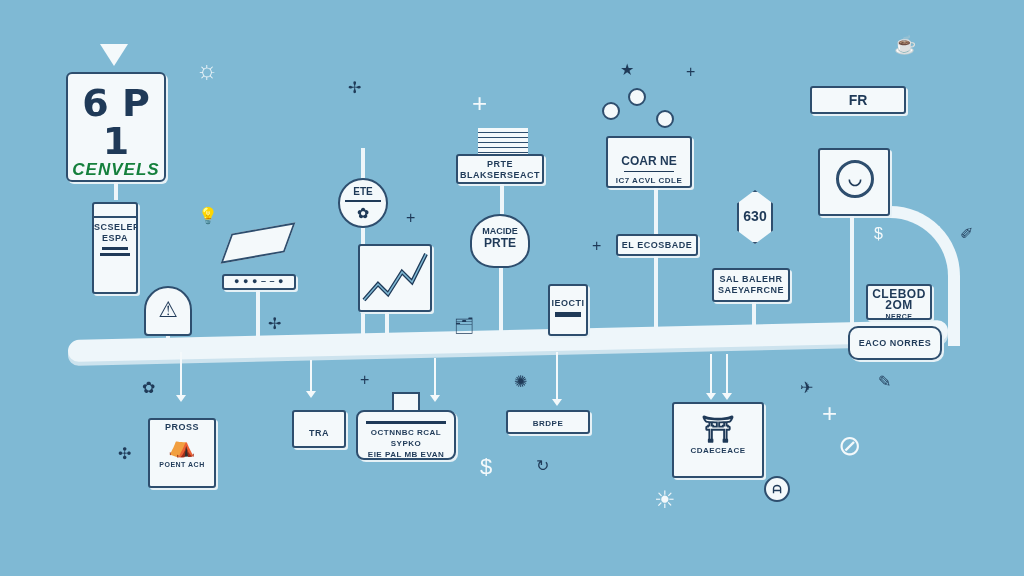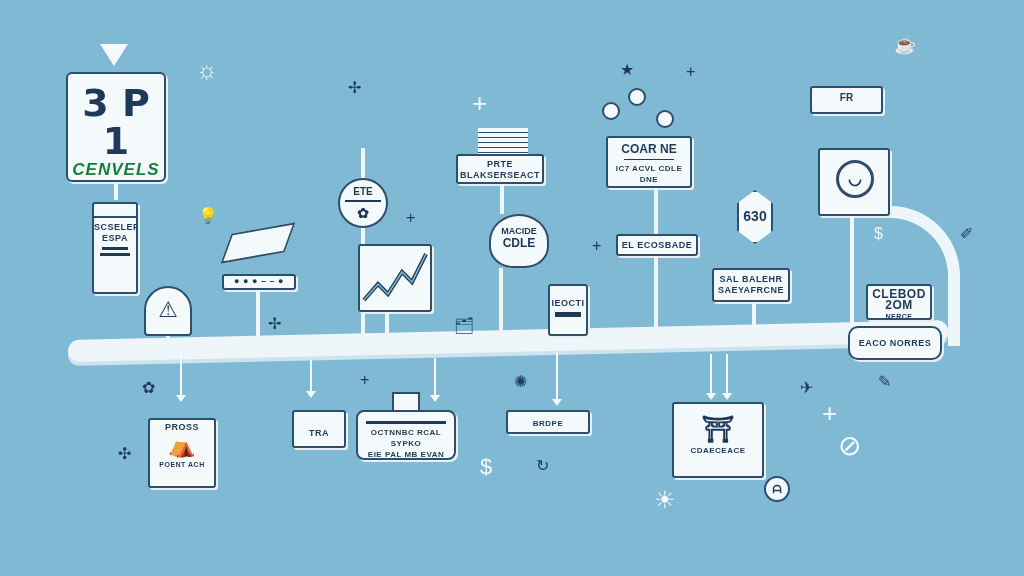--- a/index.html
+++ b/index.html
@@ -20,21 +20,21 @@
   .bar{height:3px;background:#1f3a58;margin:3px auto;}
 </style>
 </head>
 <body>
 
 <div class="road"></div>
 <div class="curve"></div>
 
 <div class="abs" style="left:100px;top:44px;width:0;height:0;border-left:14px solid transparent;border-right:14px solid transparent;border-top:22px solid #f4f9fb;"></div>
 <div class="card" style="left:66px;top:72px;width:100px;height:110px;border-radius:6px;padding-top:10px;">
-  <div class="big">3 P 1</div>
+  <div class="big">6 P 1</div>
   <div class="sub">CENVELS</div>
 </div>
 <div class="pole" style="left:114px;top:182px;height:18px;"></div>
 
 <div class="card" style="left:92px;top:202px;width:46px;height:92px;">
   <div style="height:12px;border-bottom:2px solid #2e4e6e;margin-bottom:4px;"></div>
   <div class="t">SCSELEPE ESPA</div>
   <div class="bar" style="width:26px;"></div>
     <div class="bar" style="width:30px;"></div>
 </div>
@@ -64,55 +64,55 @@
 </div>
 <div class="pole" style="left:385px;top:312px;height:28px;"></div>
 
 <div class="abs" style="left:478px;top:128px;width:50px;height:26px;background:repeating-linear-gradient(#f4f9fb 0 4px,#2e4e6e 4px 5px);"></div>
 <div class="card" style="left:456px;top:154px;width:88px;height:30px;padding-top:3px;">
   <div class="t">PRTE BLAKSERSEACT</div>
   <div class="t">CNGE SCU</div>
 </div>
 <div class="pole" style="left:500px;top:184px;height:30px;"></div>
 
-<div class="circle" style="left:489px;top:214px;width:60px;height:54px;border-radius:50% 50% 40% 40%;padding-top:10px;font-size:9px;">
+<div class="circle" style="left:470px;top:214px;width:60px;height:54px;border-radius:50% 50% 40% 40%;padding-top:10px;font-size:9px;">
   <div>MACIDE</div>
-  <div style="font-size:12px;">CDLE</div>
+  <div style="font-size:12px;">PRTE</div>
 </div>
 <div class="pole" style="left:499px;top:268px;height:72px;"></div>
 
 <div class="card" style="left:548px;top:284px;width:40px;height:52px;padding-top:12px;">
   <div class="t">IEOCTI</div>
   <div class="bar" style="width:26px;height:5px;"></div>
 </div>
 
 <div class="circle" style="left:602px;top:102px;width:18px;height:18px;"></div>
 <div class="circle" style="left:628px;top:88px;width:18px;height:18px;"></div>
 <div class="circle" style="left:656px;top:110px;width:18px;height:18px;"></div>
-<div class="card" style="left:606px;top:136px;width:86px;height:52px;padding-top:4px;">
+<div class="card" style="left:606px;top:136px;width:86px;height:52px;padding-top:16px;">
   <div style="font-size:12px;">COAR NE</div>
   <div class="bar" style="width:50px;height:1px;"></div>
   <div class="t" style="font-size:8px;">IC7 ACVL CDLE DNE TECLBGRBVTE 3MEC</div>
 </div>
 <div class="pole" style="left:654px;top:188px;height:46px;"></div>
 <div class="card" style="left:616px;top:234px;width:82px;height:22px;padding-top:4px;">
   <div class="t">EL ECOSBADE</div>
 </div>
 <div class="pole" style="left:654px;top:256px;height:80px;"></div>
 
 <div class="card" style="left:737px;top:190px;width:36px;height:54px;clip-path:polygon(50% 0,100% 25%,100% 75%,50% 100%,0 75%,0 25%);padding-top:16px;font-size:14px;">
   <div>630</div>
 </div>
 <div class="card" style="left:712px;top:268px;width:78px;height:34px;padding-top:4px;">
   <div class="t">SAL BALEHR</div>
   <div class="t">SAEYAFRCNE</div>
 </div>
 <div class="pole" style="left:752px;top:302px;height:34px;"></div>
 
-<div class="card" style="left:810px;top:86px;width:73px;height:28px;font-size:10px;padding-top:4px;">
+<div class="card" style="left:810px;top:86px;width:96px;height:28px;font-size:14px;padding-top:4px;">
   <div>FR</div>
 </div>
 <div class="card" style="left:818px;top:148px;width:72px;height:68px;">
   <div class="circle" style="left:16px;top:10px;width:38px;height:38px;border-width:3px;line-height:32px;">◡</div>
 </div>
 <div class="pole" style="left:850px;top:216px;height:124px;"></div>
 
 <div class="card" style="left:866px;top:284px;width:66px;height:36px;padding-top:3px;">
   <div class="t" style="font-size:12px;">CLEBOD 2OM</div>
   <div class="t" style="font-size:7px;">NERCE SHOOSE ERTNER</div>

